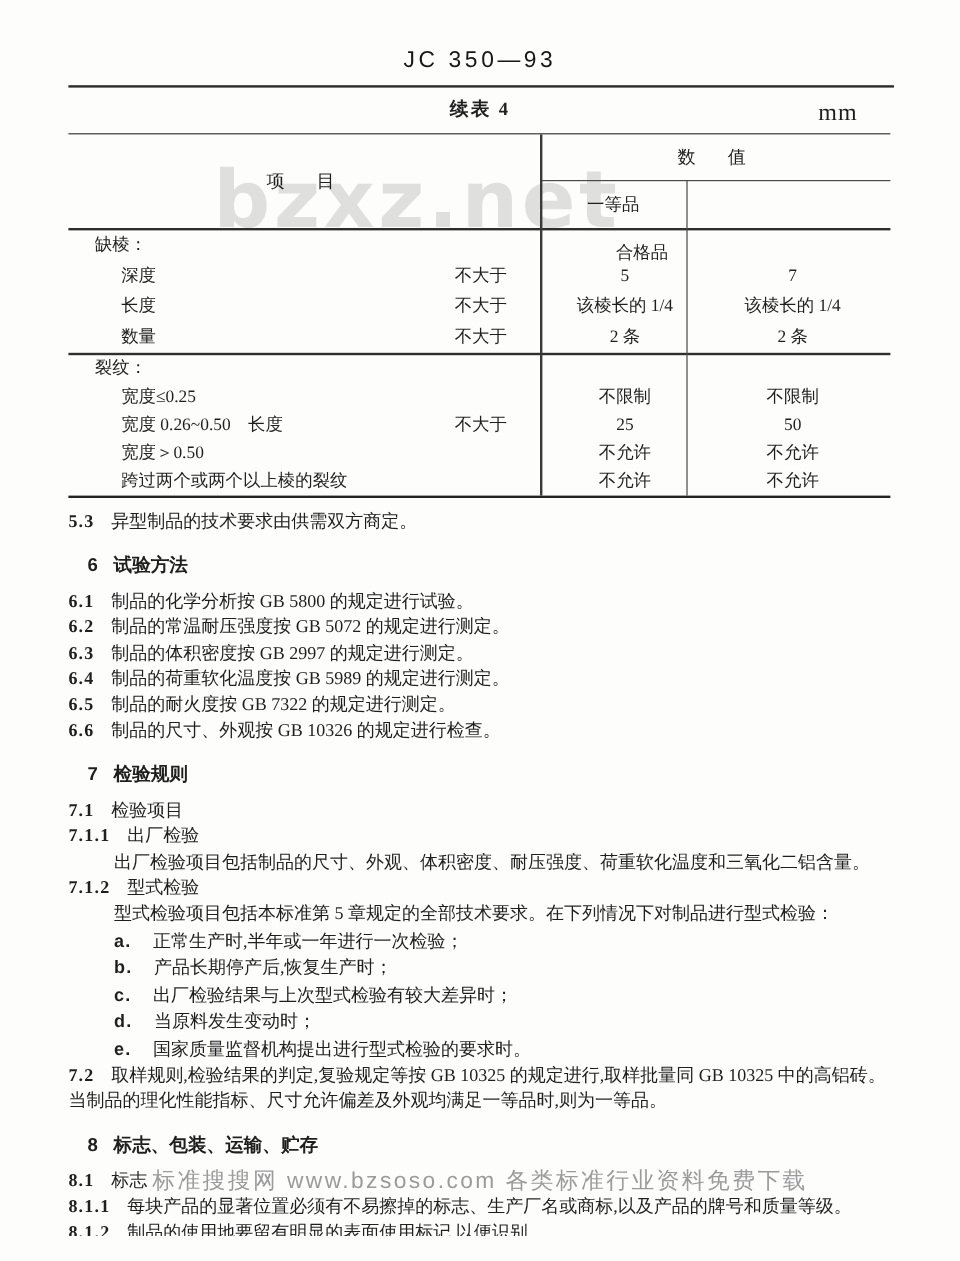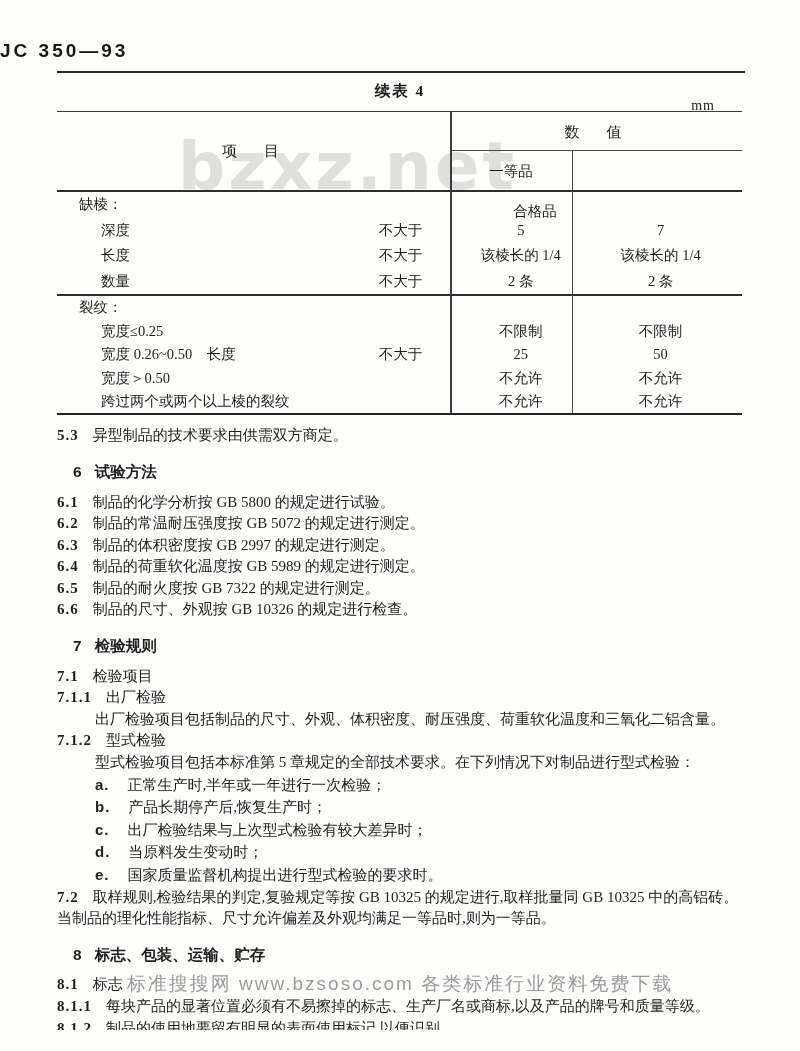--- a/index.html
+++ b/index.html
@@ -18,39 +18,39 @@
     position:absolute;left:178px;top:128px;
     font-family:"DejaVu Sans",sans-serif;
     font-weight:bold;font-size:66px;letter-spacing:3px;
     color:#c7c7c7;opacity:.55;z-index:0;
     user-select:none;
   }
   .content{position:relative;z-index:1;}
 
   
   .doc-code{
-    text-align:left;
+    text-align:center;
     font-family:"Liberation Sans","DejaVu Sans",sans-serif;
-    font-weight:bold;font-size:19px;letter-spacing:3px;
+    font-weight:normal;font-size:19px;letter-spacing:3px;
     padding-top:40px;color:#181818;
   }
   .header-rule{
     margin:9px 55px 0 57px;height:0;
     border-top:2px solid #2d2d2d;
   }
   .caption-row{
     position:relative;height:26px;margin:8px 57px 0 57px;
   }
   .caption{
     position:absolute;left:0;right:0;text-align:center;
     font-size:15.5px;font-weight:600;letter-spacing:2px;
   }
   .unit{
-    position:absolute;right:28px;top:17px;
-    font-size:14px;letter-spacing:1px;
+    position:absolute;right:28px;top:2px;
+    font-size:20px;letter-spacing:1px;
   }
 
   
   .spec-table{
     position:relative;
     width:685px;margin:4px 0 0 57px;
     border-top:1.6px solid #3a3a3a;
     border-bottom:2.5px solid #242424;
     font-size:14.5px;
   }

